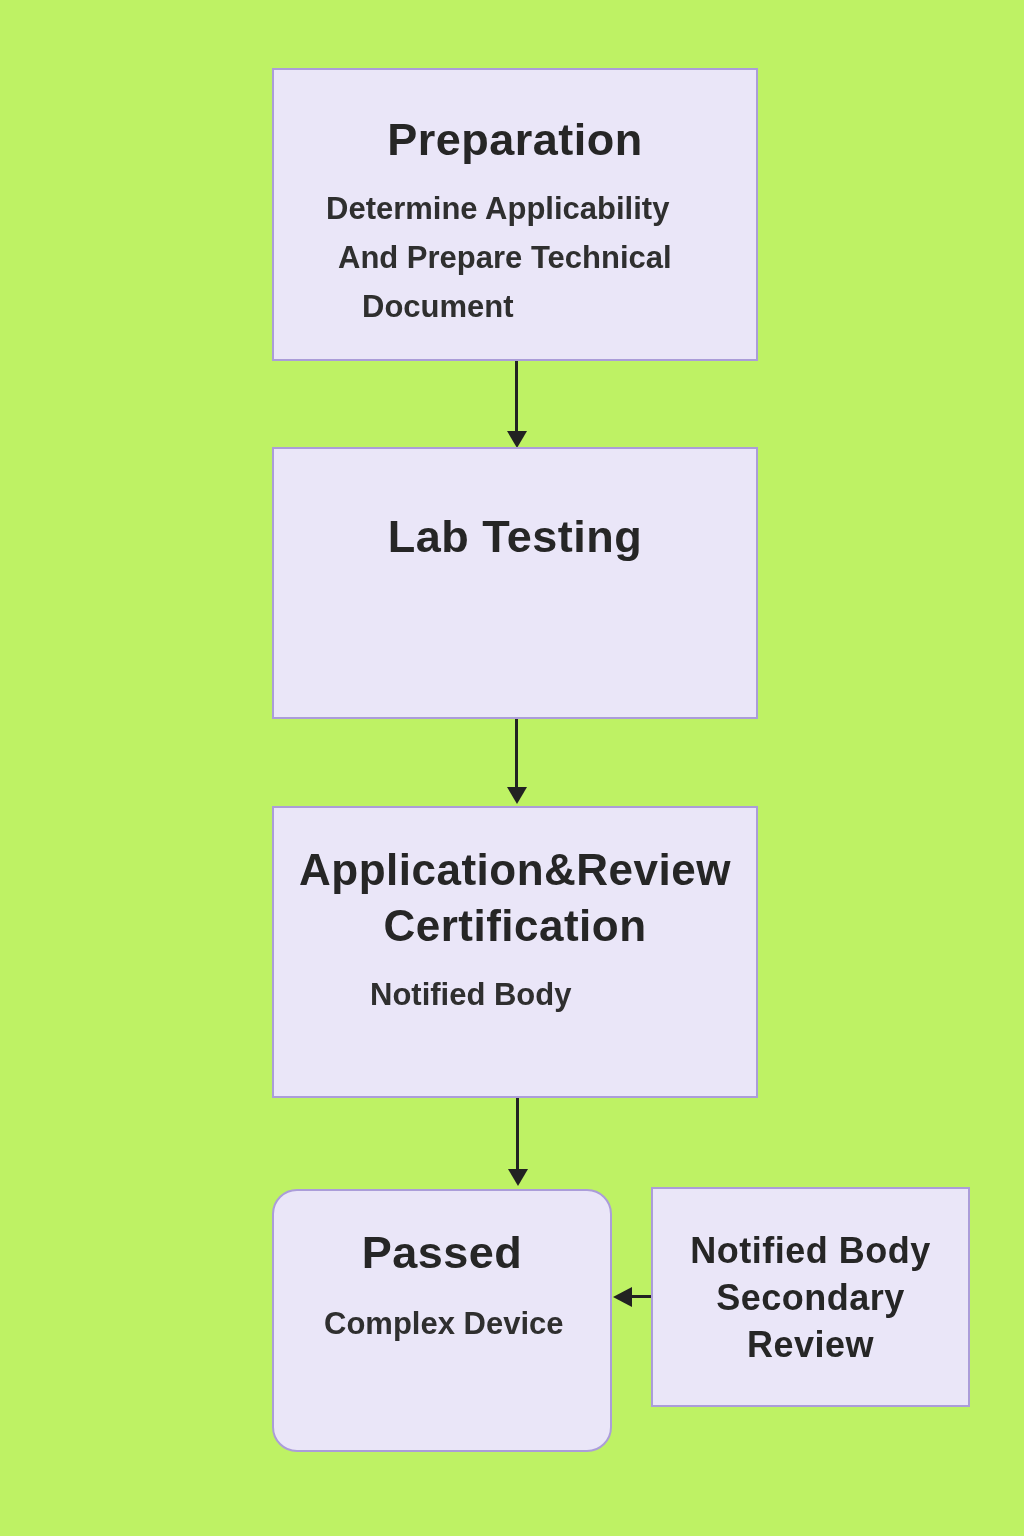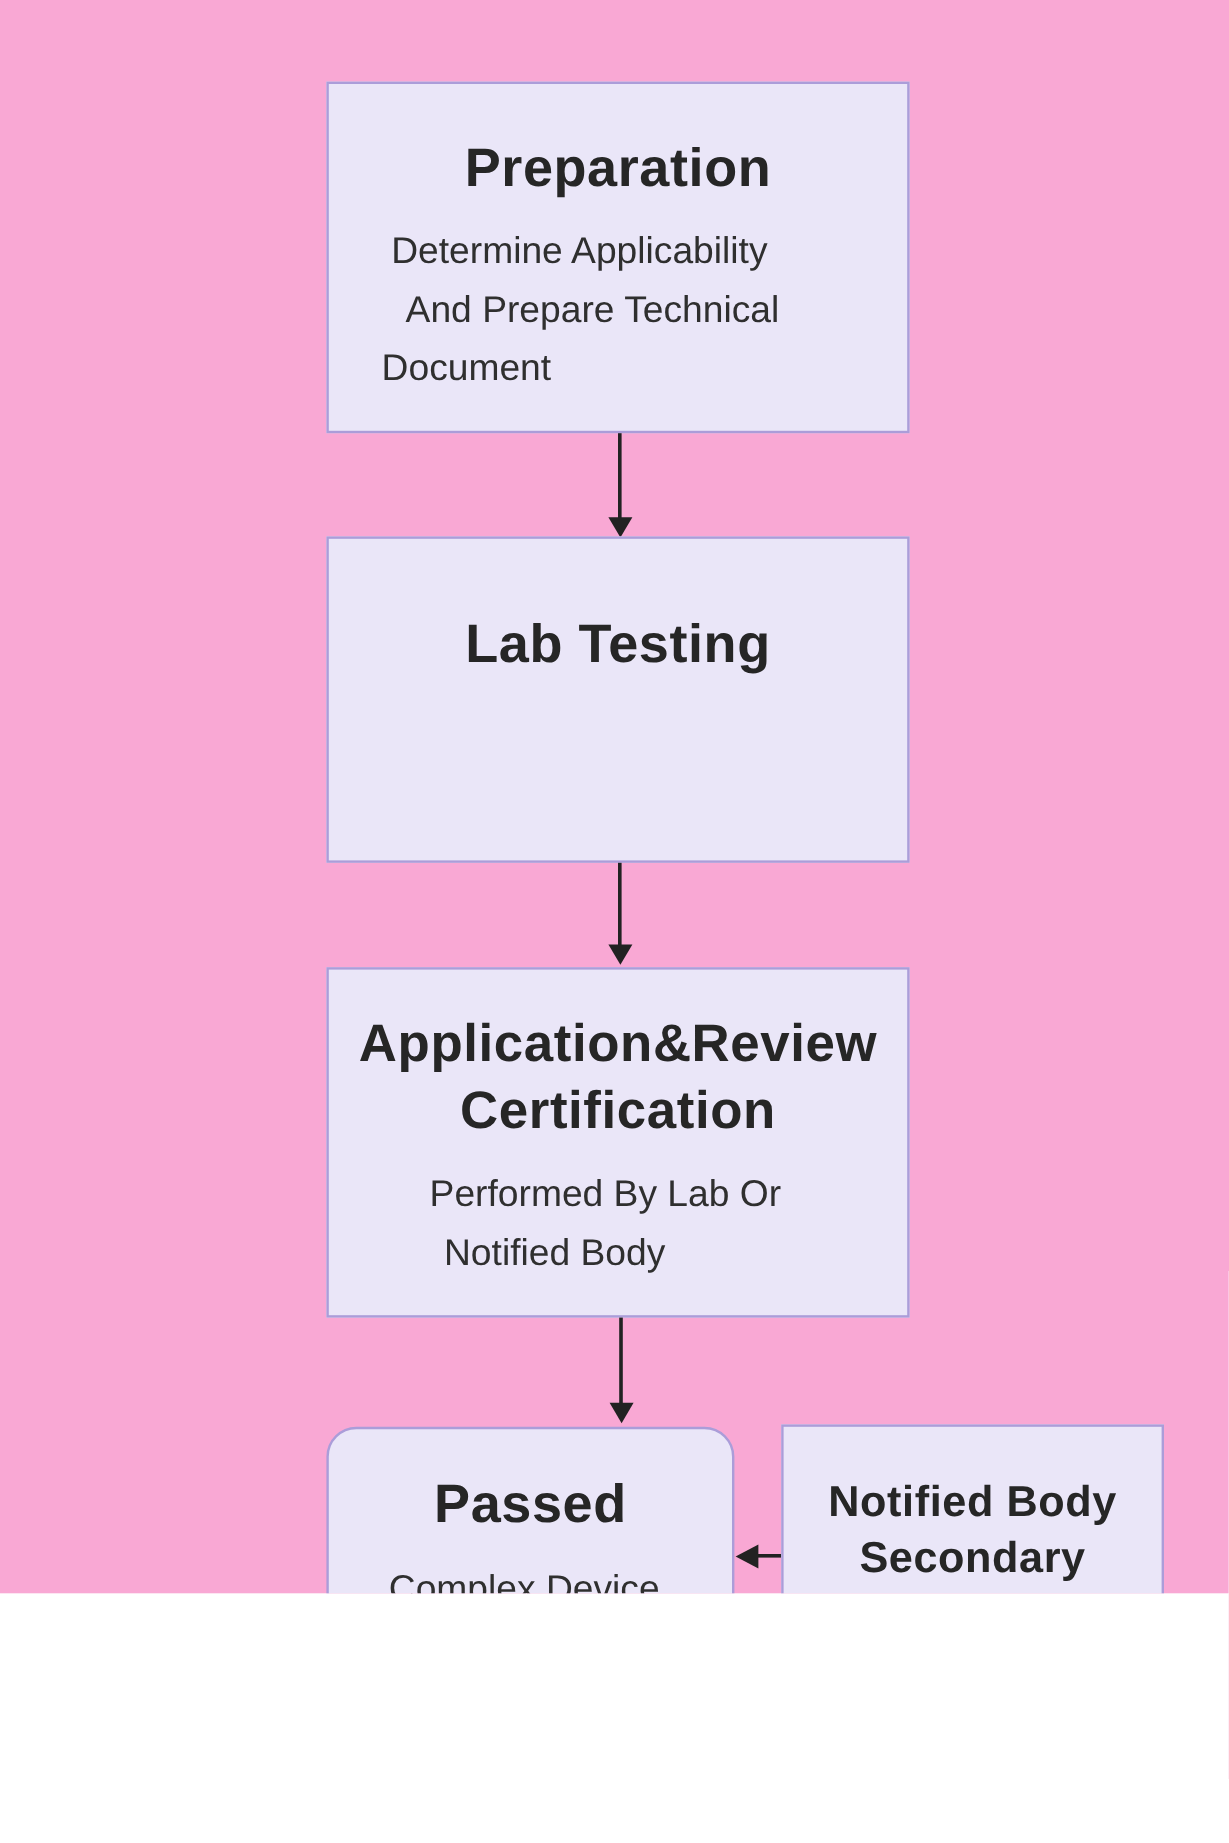--- a/index.html
+++ b/index.html
@@ -3,22 +3,22 @@
 <meta charset="utf-8">
 <style>
   html, body {
     margin: 0;
     padding: 0;
     background: #ffffff;
   }
   .canvas {
     position: relative;
     width: 1024px;
-    height: 1328px;
-    background: #f9a8d4;
+    height: 1536px;
+    background: #bef264;
     overflow: hidden;
     font-family: "Liberation Sans", "DejaVu Sans", sans-serif;
   }
   .node {
     position: absolute;
     box-sizing: border-box;
     background: #eae6f8;
     border: 2px solid #ab9dd9;
   }
   .node-title {
@@ -30,20 +30,21 @@
     letter-spacing: 0.5px;
     white-space: nowrap;
   }
   .node-title.two-line {
     font-size: 44px;
     line-height: 56px;
     white-space: normal;
   }
   .sub {
     margin-top: 14px;
+    font-weight: bold;
   }
   .sub-line {
     font-size: 31px;
     line-height: 49px;
     color: #2f2f2f;
     white-space: nowrap;
   }
   
   .n1 { left: 272px; top: 68px;  width: 486px; height: 293px; padding-top: 40px; }
   
@@ -98,41 +99,40 @@
 </head>
 <body>
 
 <div class="canvas">
 
   <div class="node n1">
     <div class="node-title">Preparation</div>
     <div class="sub">
       <div class="sub-line" style="padding-left:52px;">Determine Applicability</div>
       <div class="sub-line" style="padding-left:64px;">And Prepare Technical</div>
-      <div class="sub-line" style="padding-left:44px;">Document</div>
+      <div class="sub-line" style="padding-left:88px;">Document</div>
     </div>
   </div>
 
   <div class="arrow-line-v a1-line"></div>
   <div class="arrow-head-v a1-head"></div>
 
   <div class="node n2">
     <div class="node-title">Lab Testing</div>
   </div>
 
   <div class="arrow-line-v a2-line"></div>
   <div class="arrow-head-v a2-head"></div>
 
   <div class="node n3">
     <div class="node-title two-line">
       <div>Application&amp;Review</div>
       <div>Certification</div>
     </div>
     <div class="sub" style="margin-top:16px;">
-      <div class="sub-line" style="padding-left:84px;">Performed By Lab Or</div>
       <div class="sub-line" style="padding-left:96px;">Notified Body</div>
     </div>
   </div>
 
   <div class="arrow-line-v a3-line"></div>
   <div class="arrow-head-v a3-head"></div>
 
   <div class="node n4">
     <div class="node-title">Passed</div>
     <div class="sub" style="margin-top:16px;">

